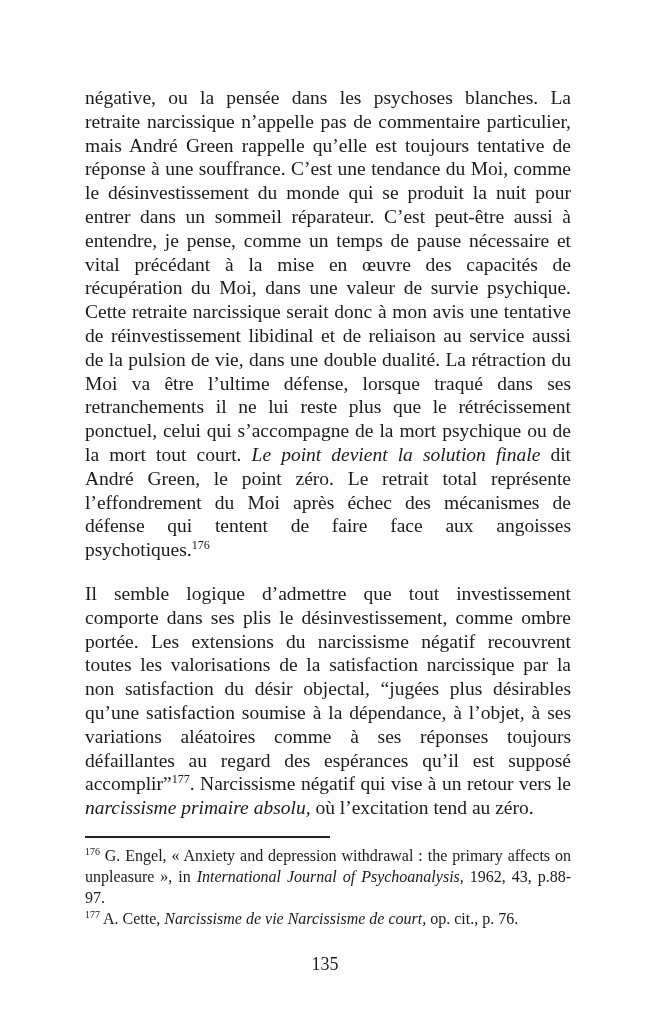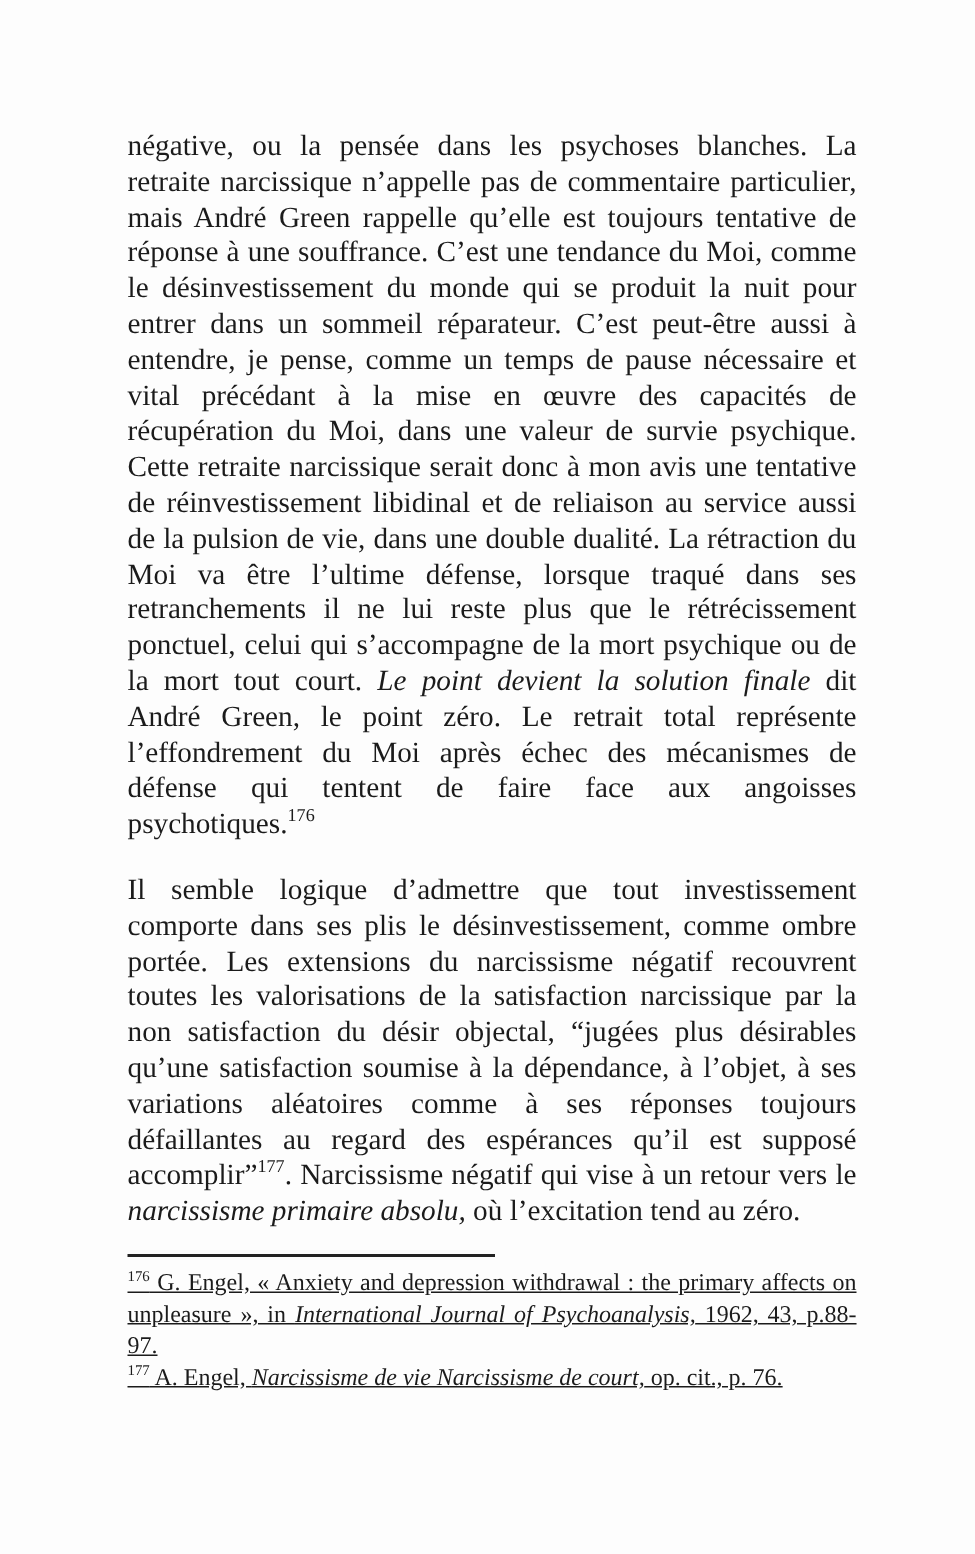--- a/index.html
+++ b/index.html
@@ -27,21 +27,20 @@
     font-size: 62%;
     vertical-align: super;
     line-height: 0;
   }
   .italic { font-style: italic; }
   .footnote-area {
     position: absolute;
     left: 85px;
     top: 836px;
     width: 486px;
-    text-decoration: underline;
   }
   .footnote-rule {
     width: 245px;
     height: 0;
     border-top: 2px solid #222222;
     margin: 0 0 7px 0;
   }
   .footnote {
     font-size: 16px;
     line-height: 21px;
@@ -63,17 +62,18 @@
 <div class="page">
 
   <div class="body-text">
     <p class="para"><span>négative, ou la pensée dans les psychoses blanches. La retraite narcissique n’appelle pas de commentaire particulier, mais André Green rappelle qu’elle est toujours tentative de réponse à une souffrance. C’est une tendance du Moi, comme le désinvestissement du monde qui se produit la nuit pour entrer dans un sommeil réparateur. C’est peut-être aussi à entendre, je pense, comme un temps de pause nécessaire et vital précédant à la mise en œuvre des capacités de récupération du Moi, dans une valeur de survie psychique. Cette retraite narcissique serait donc à mon avis une tentative de réinvestissement libidinal et de reliaison au service aussi de la pulsion de vie, dans une double dualité. La rétraction du Moi va être l’ultime défense, lorsque traqué dans ses retranchements il ne lui reste plus que le rétrécissement ponctuel, celui qui s’accompagne de la mort psychique ou de la mort tout court. </span><span class="italic">Le point devient la solution finale</span><span> dit André Green, le point zéro. Le retrait total représente l’effondrement du Moi après échec des mécanismes de défense qui tentent de faire face aux angoisses psychotiques.</span><sup>176</sup></p>
     <p class="para"><span>Il semble logique d’admettre que tout investissement comporte dans ses plis le désinvestissement, comme ombre portée. Les extensions du narcissisme négatif recouvrent toutes les valorisations de la satisfaction narcissique par la non satisfaction du désir objectal, “jugées plus désirables qu’une satisfaction soumise à la dépendance, à l’objet, à ses variations aléatoires comme à ses réponses toujours défaillantes au regard des espérances qu’il est supposé accomplir”</span><sup>177</sup><span>. Narcissisme négatif qui vise à un retour vers le </span><span class="italic">narcissisme primaire absolu,</span><span> où l’excitation tend au zéro.</span></p>
   </div>
 
   <div class="footnote-area">
     <div class="footnote-rule"></div>
     <p class="footnote"><sup>176</sup><span><span> G. Engel, « Anxiety and depression withdrawal : the primary affects on unpleasure », in </span><span class="italic">International Journal of Psychoanalysis,</span><span> 1962, 43, p.88-97.</span></span></p>
-    <p class="footnote"><sup>177</sup><span><span> A. Engel, </span><span class="italic">Narcissisme de vie Narcissisme de court,</span><span> op. cit., p. 76.</span></span></p>
+    <p class="footnote"><sup>177</sup><span><span> A. Cette, </span><span class="italic">Narcissisme de vie Narcissisme de court,</span><span> op. cit., p. 76.</span></span></p>
   </div>
 
+  <div class="page-number">135</div>
 
 </div>
 
 </body></html>

